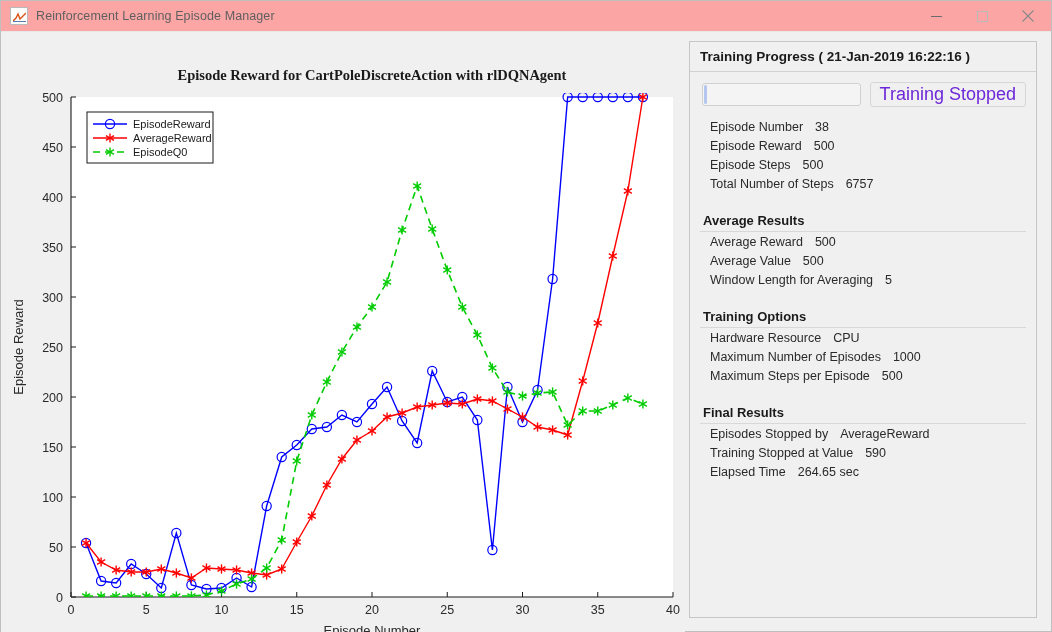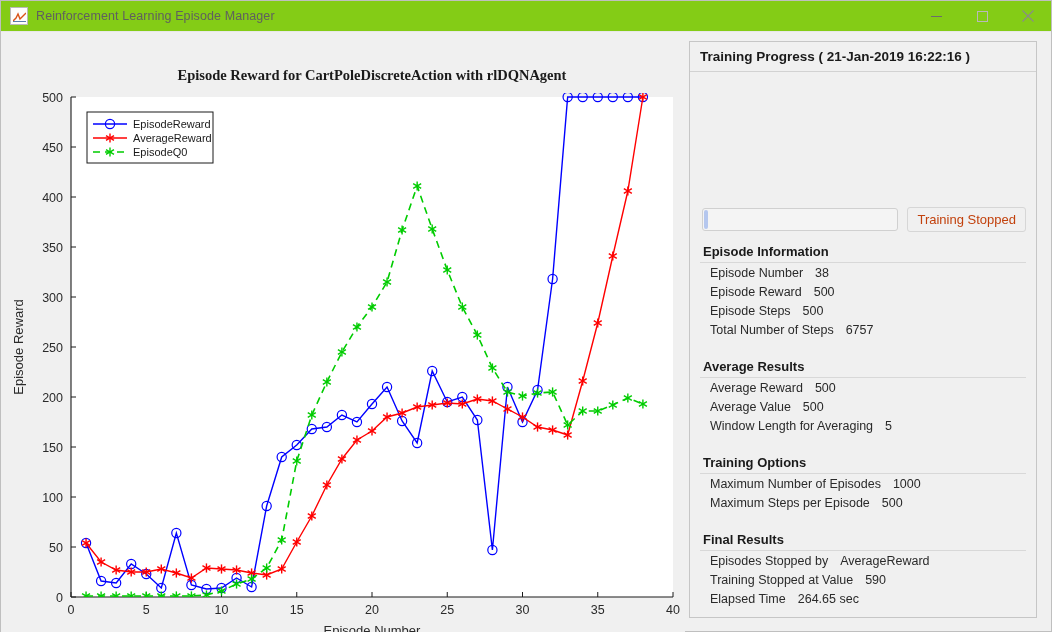--- a/index.html
+++ b/index.html
@@ -13,21 +13,21 @@
   #app {
     width:1052px; height:632px;
     display:flex; flex-direction:column;
     background:#f0f0f0;
     border:1px solid #bfbfbf;
   }
 
   
   .titlebar {
     height:31px; flex:0 0 31px;
-    background:#84cc16;
+    background:#fca5a5;
     display:flex; align-items:center;
     border-bottom:1px solid #e8e8e8;
     justify-content:space-between;
   }
   .tb-icon {
     width:18px; height:18px; margin-left:9px; margin-right:8px;
     border:1px solid #b9b9b9; background:#fdfdfd;
     position:relative; flex:0 0 18px;
   }
   .tb-icon .wave {
@@ -55,21 +55,21 @@
     position:relative;
   }
   .chart-wrap svg { display:block; }
 
   
   .panel {
     flex:1 1 auto;
     margin:9px 14px 14px 4px;
     background:#f0f0f0;
     border:1px solid #c6c6c6;
-    display:flex; flex-direction:column;justify-content:space-between;
+    display:flex; flex-direction:column;
   }
   .panel-head {
     font-size:13.5px; font-weight:bold; color:#1a1a1a;
     padding:7px 10px 7px 10px;
     border-bottom:1px solid #d2d2d2;
     white-space:nowrap;
   }
   .panel-body { padding:6px 10px 0 10px; }
   .progress-row {
     display:flex; align-items:center; gap:9px; margin:4px 0 10px 2px;
@@ -79,21 +79,21 @@
     background:#f4f4f4; border:1px solid #d0d0d0; border-radius:3px;
     position:relative; overflow:hidden;
   }
   .progressbar .fill {
     position:absolute; left:1px; top:1px; bottom:1px;
     background:#b5c7ee; border-radius:2px;
   }
   .stop-btn {
     flex:0 0 auto; height:25px; padding:0 9px;
     display:flex; align-items:center; justify-content:center;
-    font-size:13px; color:#c2410c;
+    font-size:18px; color:#6d28d9;
     background:#f0f0f0; border:1px solid #d6d6d6; border-radius:3px;
     white-space:nowrap;
   }
   .section { margin-bottom:9px; }
   .section-title {
     font-size:13px; font-weight:bold; color:#1a1a1a;
     padding:2px 0 3px 3px;
     border-bottom:1px solid #d8d8d8;
     white-space:nowrap;
   }
@@ -644,21 +644,20 @@
       <div class="panel-head">Training Progress ( 21-Jan-2019 16:22:16 )</div>
       <div class="panel-body">
         <div class="progress-row">
           <div class="progressbar">
             <div class="fill" id="progress-fill" style="width: 2%;"></div>
           </div>
           <div class="stop-btn">Training Stopped</div>
         </div>
         <div id="sections">
             <div class="section">
-              <div class="section-title">Episode Information</div>
               <div class="kv">
                 <span class="k">Episode Number</span>
                 <span class="v">38</span>
               </div>
               <div class="kv">
                 <span class="k">Episode Reward</span>
                 <span class="v">500</span>
               </div>
               <div class="kv">
                 <span class="k">Episode Steps</span>
@@ -682,20 +681,24 @@
               </div>
               <div class="kv">
                 <span class="k">Window Length for Averaging</span>
                 <span class="v">5</span>
               </div>
             </div>
             <div class="sec-gap"></div>
             <div class="section">
               <div class="section-title">Training Options</div>
               <div class="kv">
+                <span class="k">Hardware Resource</span>
+                <span class="v">CPU</span>
+              </div>
+              <div class="kv">
                 <span class="k">Maximum Number of Episodes</span>
                 <span class="v">1000</span>
               </div>
               <div class="kv">
                 <span class="k">Maximum Steps per Episode</span>
                 <span class="v">500</span>
               </div>
             </div>
             <div class="sec-gap"></div>
             <div class="section">

